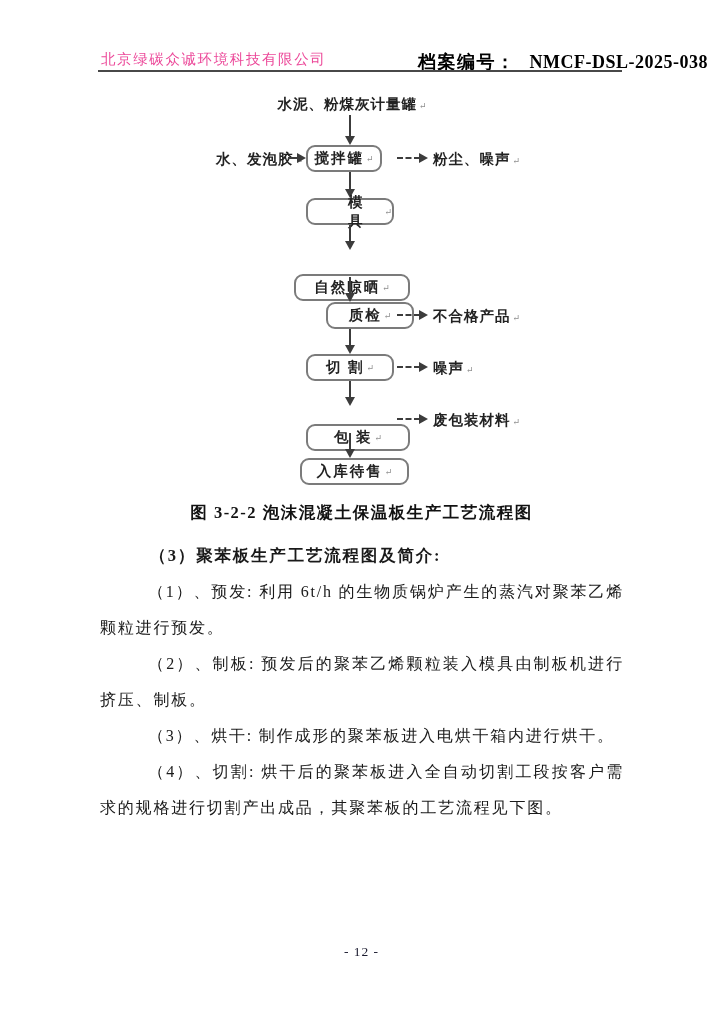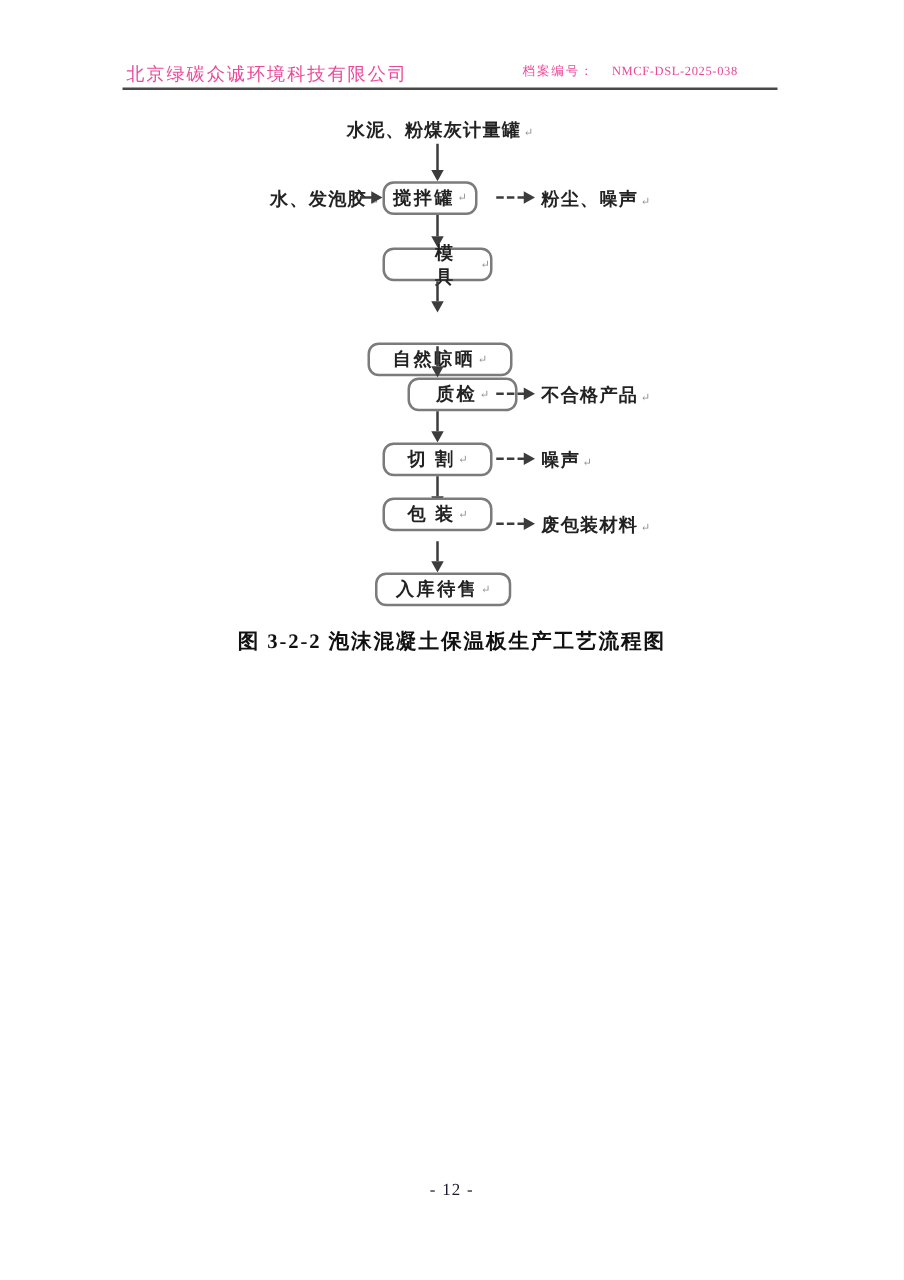--- a/index.html
+++ b/index.html
@@ -15,21 +15,21 @@
   }
 
   
   .hdr-company {
     position:absolute; left:101px; top:50px;
     font-size:14.5px; letter-spacing:1.6px;
     color:#ec4899; white-space:nowrap;
   }
   .hdr-right {
     position:absolute; left:418px; top:50px;
-    font-size:10px; font-weight:normal; color:#ec4899;
+    font-size:18px; font-weight:bold; color:#000000;
     white-space:nowrap; letter-spacing:0.5px;
   }
   .hdr-right .archive-label { margin-right:14px; letter-spacing:1.5px; }
   .hdr-rule {
     position:absolute; left:98px; top:70px; width:524px;
     border-top:2px solid #484848; height:0;
   }
 
   
   .fc-label {
@@ -147,35 +147,42 @@
       <span class="mark">↵</span>
     </div>
 
   <div class="hdash" style="left:397px; top:366px; width:23px;"></div>
   <div class="head-right" style="left:419px; top:362px;"></div>
   <div class="fc-label" style="left:433px; top:359px;"><span>噪声</span><span class="mark">↵</span></div>
 
   <div class="vshaft" style="left:349px; top:381px; height:16px;"></div>
   <div class="head-down" style="left:345px; top:397px;"></div>
 
-  <div class="box" style="left:306px; top:398px; width:88px;">
+  <div class="box" style="left:306px; top:424px; width:104px;">
       <span>包 装</span>
       <span class="mark">↵</span>
     </div>
 
   <div class="hdash" style="left:397px; top:418px; width:23px;"></div>
   <div class="head-right" style="left:419px; top:414px;"></div>
   <div class="fc-label" style="left:433px; top:411px;"><span>废包装材料</span><span class="mark">↵</span></div>
 
   <div class="vshaft" style="left:349px; top:433px; height:16px;"></div>
   <div class="head-down" style="left:345px; top:449px;"></div>
 
   <div class="box" style="left:300px; top:458px; width:109px;">
       <span>入库待售</span>
       <span class="mark">↵</span>
     </div>
 
   <div class="caption">图 3-2-2 泡沫混凝土保温板生产工艺流程图</div>
 
+  <div class="body-text">
+    <p class="heading">（3）聚苯板生产工艺流程图及简介:</p>
+    <p>（1）、预发: 利用 6t/h 的生物质锅炉产生的蒸汽对聚苯乙烯颗粒进行预发。</p>
+    <p>（2）、制板: 预发后的聚苯乙烯颗粒装入模具由制板机进行挤压、制板。</p>
+    <p>（3）、烘干: 制作成形的聚苯板进入电烘干箱内进行烘干。</p>
+    <p>（4）、切割: 烘干后的聚苯板进入全自动切割工段按客户需求的规格进行切割产出成品，其聚苯板的工艺流程见下图。</p>
+  </div>
 
   <div class="footer">- 12 -</div>
 
 </div>
 
 </body></html>

